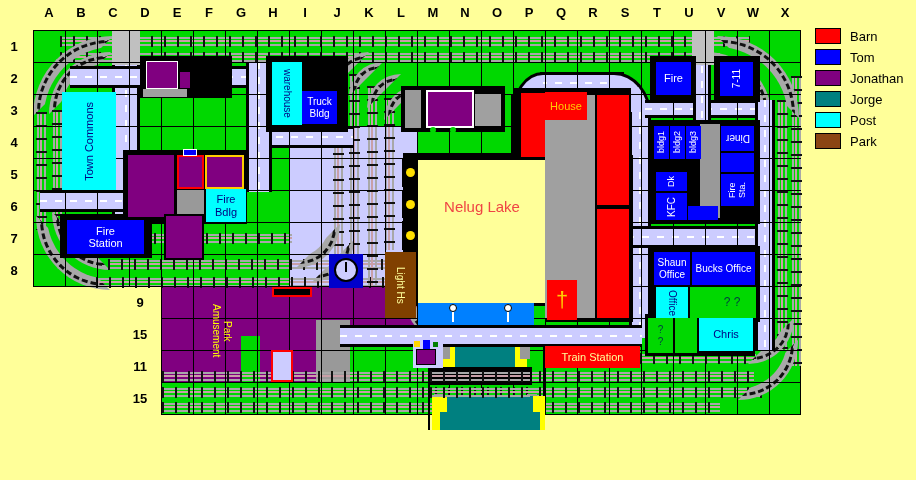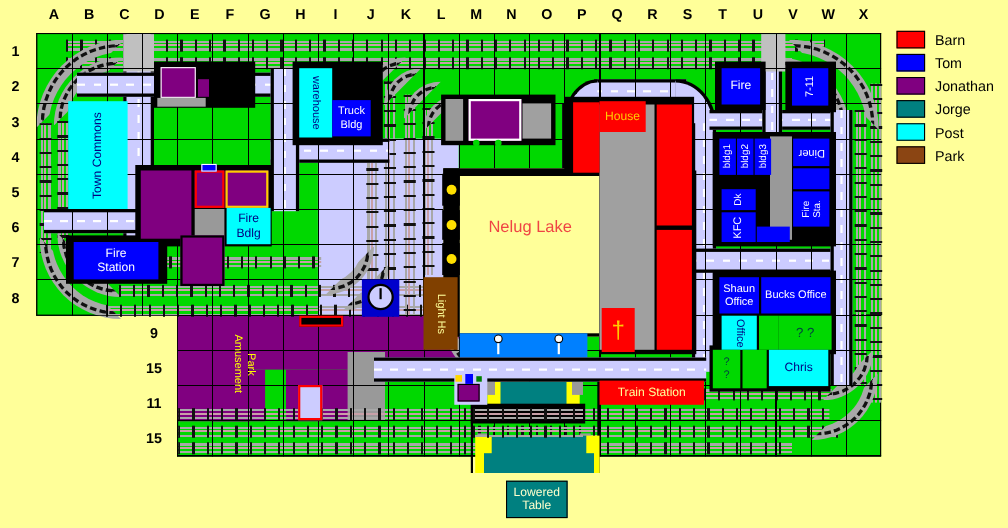--- a/index.html
+++ b/index.html
@@ -296,15 +296,13 @@
         <div class="lg-sw" style="background: rgb(0, 255, 255);"></div>
         <span class="lg-lb">Post</span>
       </div>
       <div class="lg-row">
         <div class="lg-sw" style="background: rgb(139, 69, 19);"></div>
         <span class="lg-lb">Park</span>
       </div>
     </div>
   <div id="lake-label" class="bl"><span>Nelug Lake</span></div>
   <div id="train-station" class="bl"><span>Train Station</span></div>
-  <div id="lowered-table" class="bl"><span>Lowered
-Table</span></div>
 </div>
 
 </body></html>

